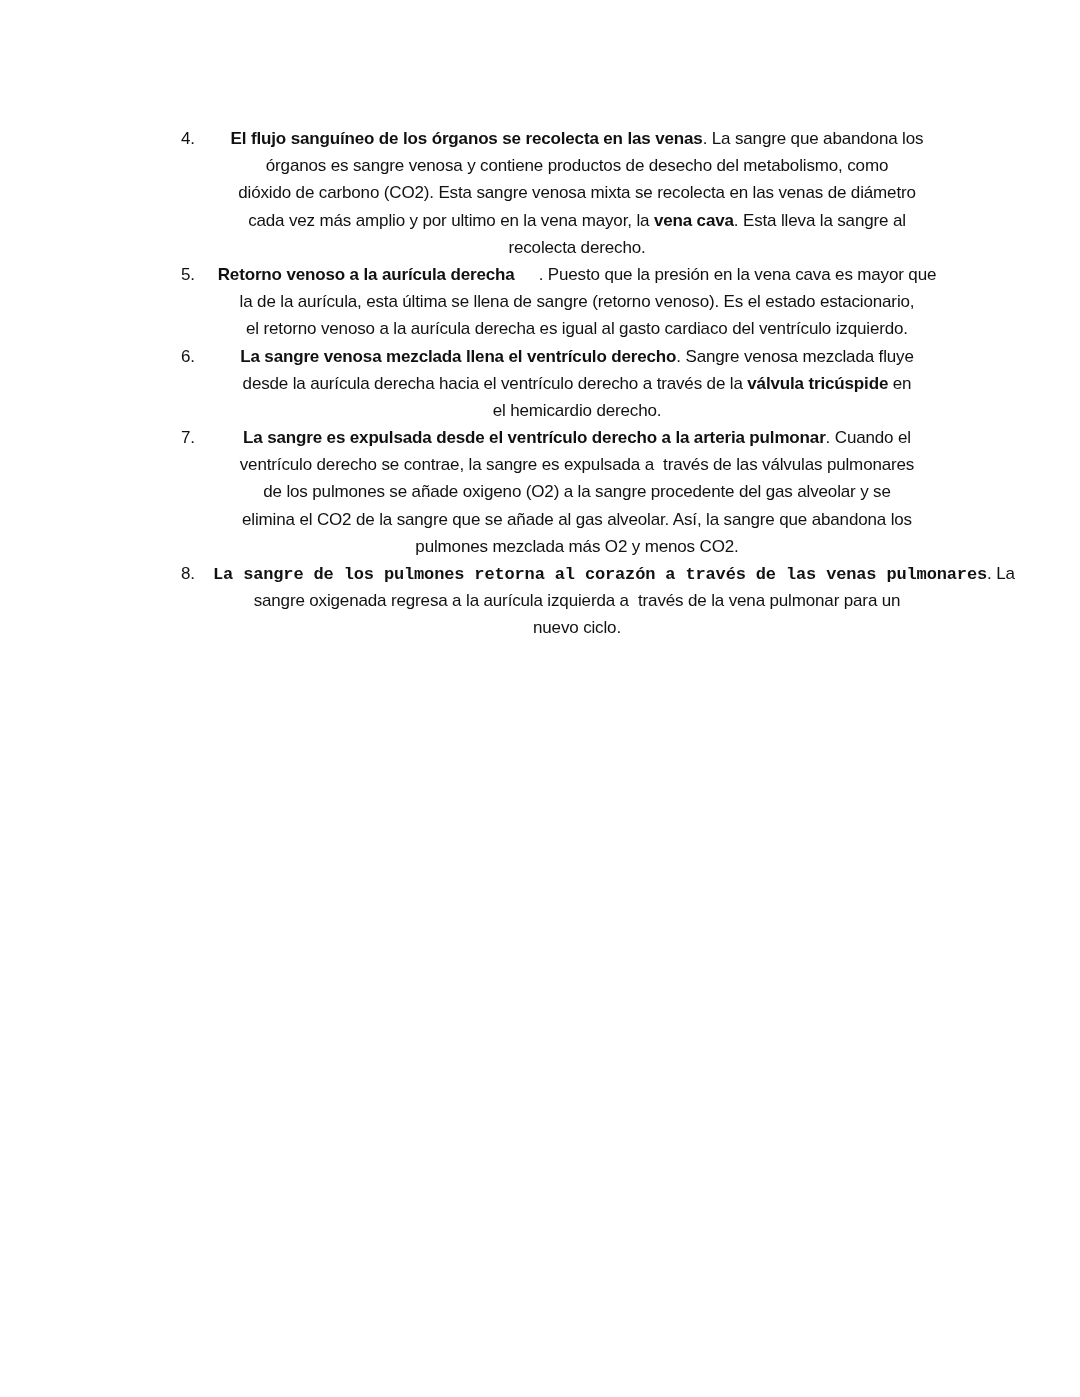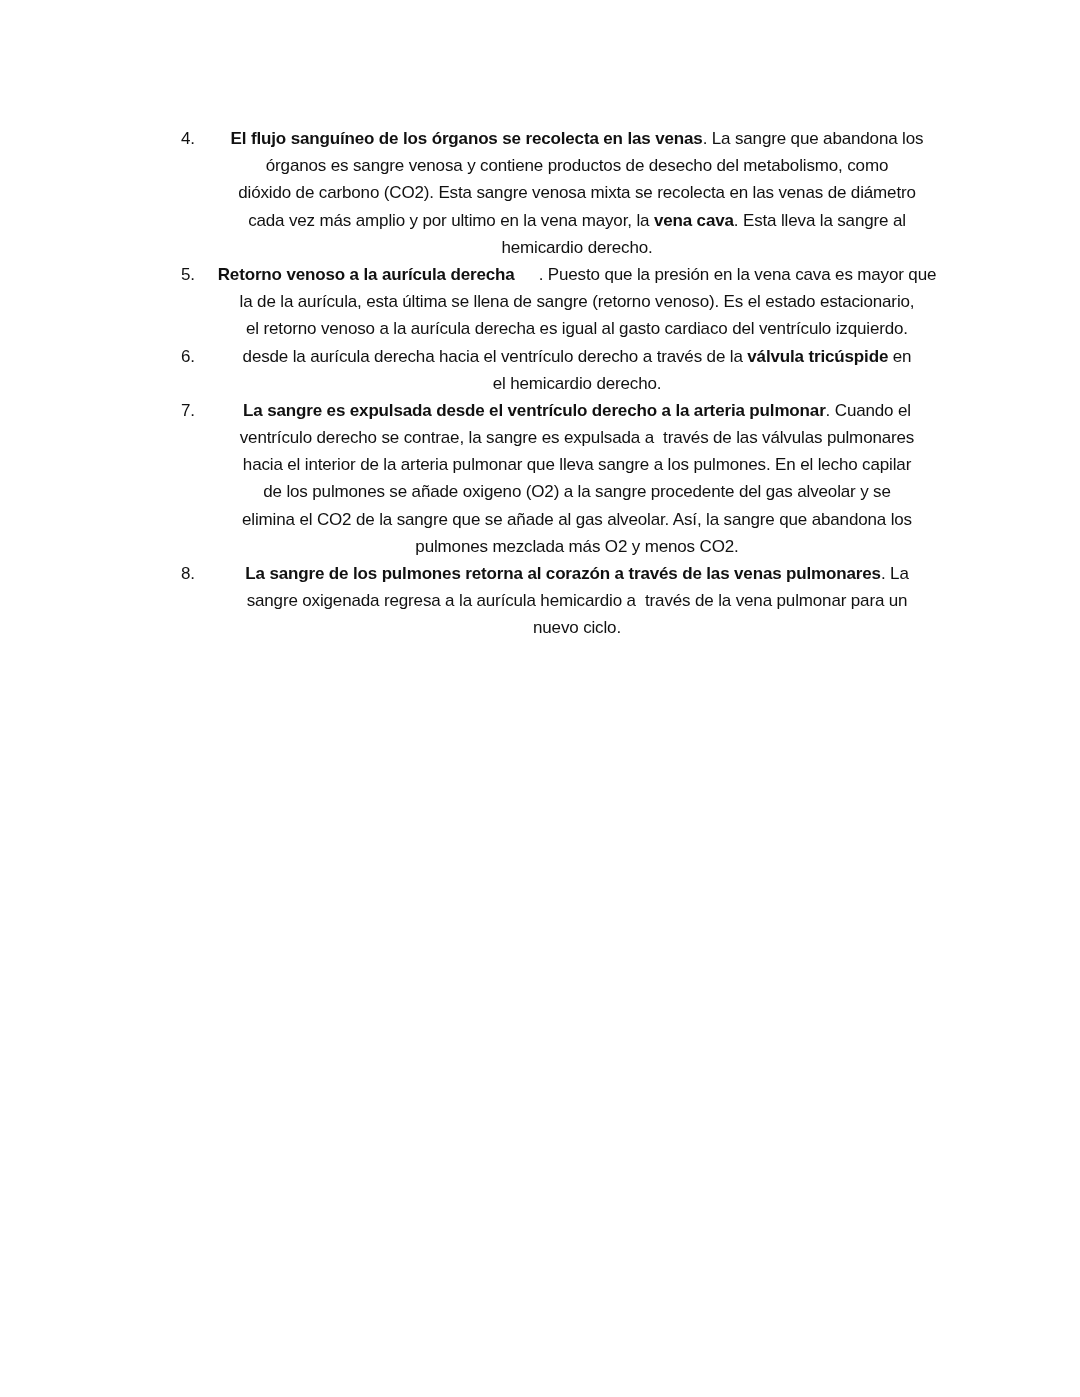--- a/index.html
+++ b/index.html
@@ -56,42 +56,42 @@
 <body>
 
 <div class="page">
   <ol class="list" id="list">
       <li class="item">
         <span class="num">4.</span>
         <span class="line"><b style="white-space: pre;">El flujo sanguíneo de los órganos se recolecta en las venas</b><span style="white-space: pre;">. La sangre que abandona los</span></span>
         <span class="line"><span style="white-space: pre;">órganos es sangre venosa y contiene productos de desecho del metabolismo, como</span></span>
         <span class="line"><span style="white-space: pre;">dióxido de carbono (CO2). Esta sangre venosa mixta se recolecta en las venas de diámetro</span></span>
         <span class="line"><span style="white-space: pre; margin-top: 8px;">cada vez más amplio y por ultimo en la vena mayor, la </span><b style="white-space: pre;">vena cava</b><span style="white-space: pre;">. Esta lleva la sangre al</span></span>
-        <span class="line"><span style="white-space: pre;">hemicardio derecho.</span></span>
+        <span class="line"><span style="white-space: pre;">recolecta derecho.</span></span>
       </li>
       <li class="item">
         <span class="num">5.</span>
         <span class="line"><b style="white-space: pre;">Retorno venoso a la aurícula derecha</b><span style="white-space: pre; margin-left: 24px;">. Puesto que la presión en la vena cava es mayor que</span></span>
         <span class="line"><span style="white-space: pre;">la de la aurícula, esta última se llena de sangre (retorno venoso). Es el estado estacionario,</span></span>
         <span class="line"><span style="white-space: pre;">el retorno venoso a la aurícula derecha es igual al gasto cardiaco del ventrículo izquierdo.</span></span>
       </li>
       <li class="item">
         <span class="num">6.</span>
+        <span class="line"><b style="white-space: pre;">La sangre venosa mezclada llena el ventrículo derecho</b><span style="white-space: pre;">. Sangre venosa mezclada fluye</span></span>
         <span class="line"><span style="white-space: pre;">desde la aurícula derecha hacia el ventrículo derecho a través de la </span><b style="white-space: pre;">válvula tricúspide</b><span style="white-space: pre;"> en</span></span>
         <span class="line"><span style="white-space: pre;">el hemicardio derecho.</span></span>
       </li>
       <li class="item">
         <span class="num">7.</span>
         <span class="line"><b style="white-space: pre;">La sangre es expulsada desde el ventrículo derecho a la arteria pulmonar</b><span style="white-space: pre;">. Cuando el</span></span>
         <span class="line"><span style="white-space: pre;">ventrículo derecho se contrae, la sangre es expulsada a  través de las válvulas pulmonares</span></span>
-        <span class="line"><span style="white-space: pre;">hacia el interior de la arteria pulmonar que lleva sangre a los pulmones. En el lecho capilar</span></span>
         <span class="line"><span style="white-space: pre;">de los pulmones se añade oxigeno (O2) a la sangre procedente del gas alveolar y se</span></span>
         <span class="line"><span style="white-space: pre;">elimina el CO2 de la sangre que se añade al gas alveolar. Así, la sangre que abandona los</span></span>
         <span class="line"><span style="white-space: pre;">pulmones mezclada más O2 y menos CO2.</span></span>
       </li>
       <li class="item">
         <span class="num">8.</span>
-        <span class="line"><b style="white-space: pre;">La sangre de los pulmones retorna al corazón a través de las venas pulmonares</b><span style="white-space: pre;">. La</span></span>
-        <span class="line"><span style="white-space: pre;">sangre oxigenada regresa a la aurícula hemicardio a  través de la vena pulmonar para un</span></span>
+        <span class="line"><b style="white-space: pre; font-family: Liberation Mono, monospace;">La sangre de los pulmones retorna al corazón a través de las venas pulmonares</b><span style="white-space: pre;">. La</span></span>
+        <span class="line"><span style="white-space: pre;">sangre oxigenada regresa a la aurícula izquierda a  través de la vena pulmonar para un</span></span>
         <span class="line"><span style="white-space: pre;">nuevo ciclo.</span></span>
       </li>
     </ol>
 </div>
 
 </body></html>

